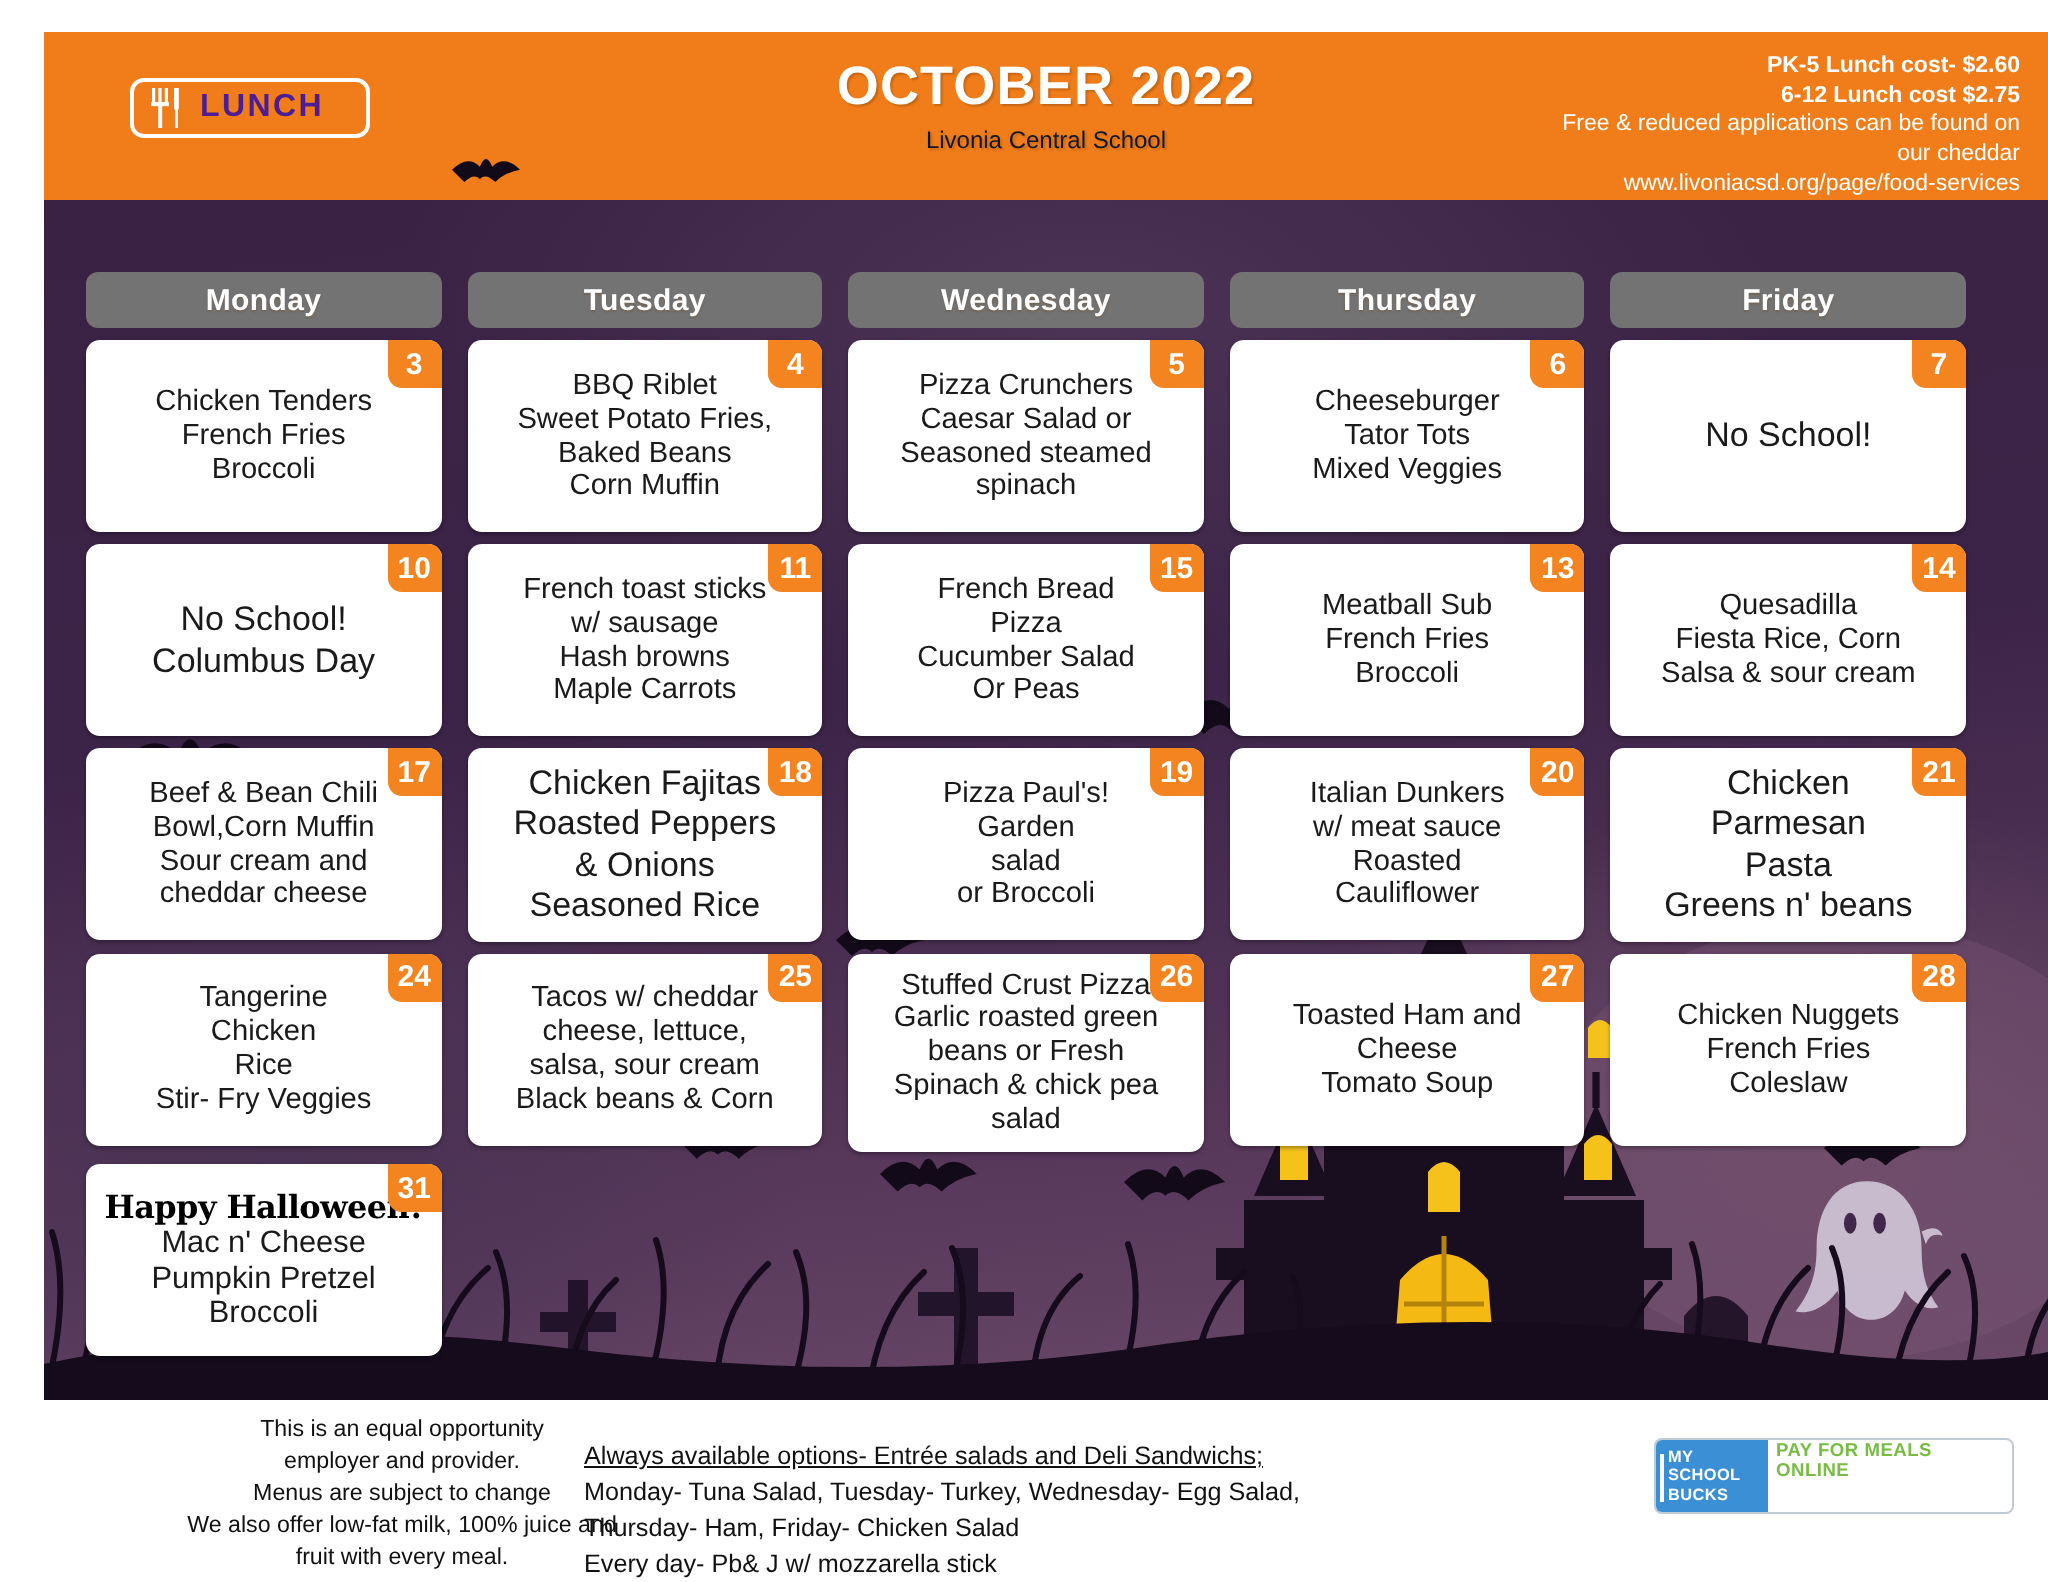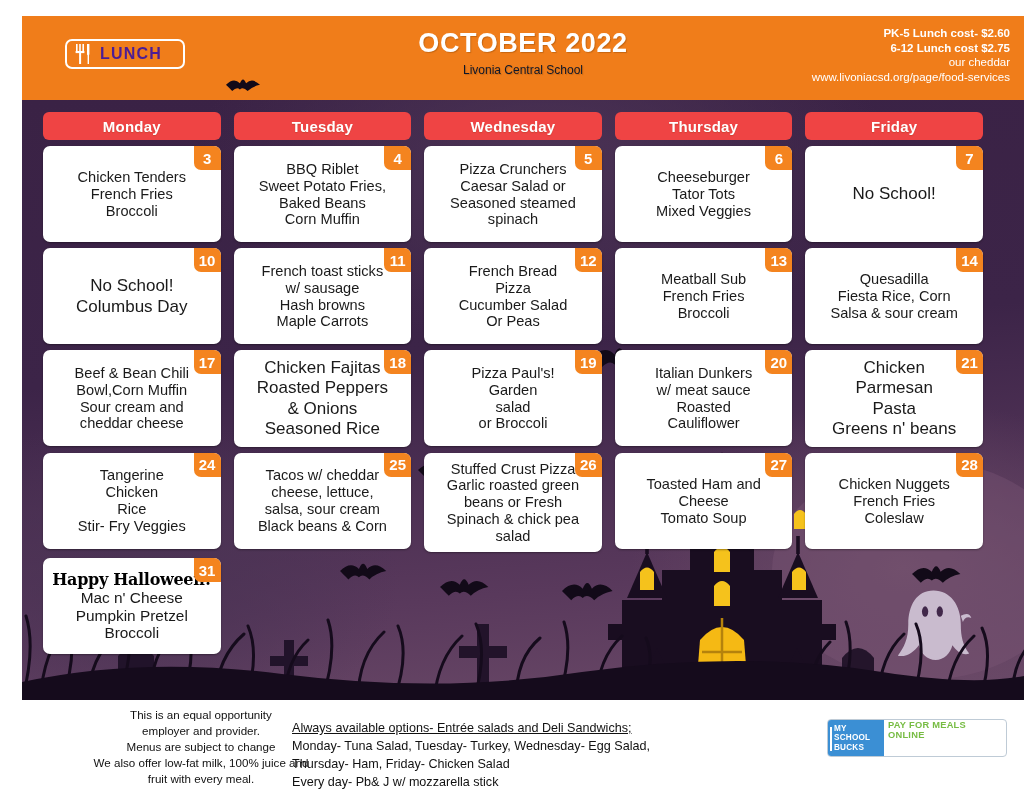--- a/index.html
+++ b/index.html
@@ -77,26 +77,27 @@
 
   
   .grid {
     position: absolute; left: 43px; top: 112px;
     width: 940px;
     z-index: 3;
   }
   .dow-row { display: flex; gap: 13px; }
   .dow {
     flex: 1 1 0; height: 28px;
-    background: #ef4444;
+    background: #737373;
     border-radius: 6px;
     color: #ffffff; font-size: 15px; font-weight: bold;
     display: flex; align-items: center; justify-content: center;
     letter-spacing: .2px;
     text-shadow: 0 1px 1px rgba(120,60,0,.25);
+    margin-top: 24px;
   }
   .week { display: flex; gap: 13px; margin-top: 6px; }
   .cellwrap { flex: 1 1 0; position: relative; }
   .cell {
     position: relative;
     background: #ffffff;
     border-radius: 7px;
     min-height: 96px;
     padding: 8px 6px 7px 6px;
     display: flex; flex-direction: column;
@@ -198,20 +199,21 @@
     </div>
 
     <div class="header-center">
       <div class="hdr-month">OCTOBER 2022</div>
       <div class="hdr-school">Livonia Central School</div>
     </div>
 
     <div class="header-right">
       <div class="hr-bold">PK-5 Lunch cost- $2.60</div>
       <div class="hr-bold">6-12 Lunch cost $2.75</div>
+      <div class="hr-norm">Free &amp; reduced applications can be found on</div>
       <div class="hr-norm">our cheddar</div>
       <div class="hr-norm">www.livoniacsd.org/page/food-services</div>
     </div>
   </div>
 
   <div class="board">
     <svg class="board-svg" viewBox="0 0 1002 600" preserveAspectRatio="none">
 
       <ellipse cx="900" cy="470" rx="150" ry="110" fill="#7d5878" opacity=".35"></ellipse>
 
@@ -420,21 +422,21 @@
 Maple Carrots</div>
               <div class="daynum">11</div>
             </div>
           </div>
           <div class="cellwrap">
             <div class="cell">
               <div class="menu">French Bread
 Pizza
 Cucumber Salad
 Or Peas</div>
-              <div class="daynum">12</div>
+              <div class="daynum">15</div>
             </div>
           </div>
           <div class="cellwrap">
             <div class="cell">
               <div class="menu">Meatball Sub
 French Fries
 Broccoli</div>
               <div class="daynum">13</div>
             </div>
           </div>

